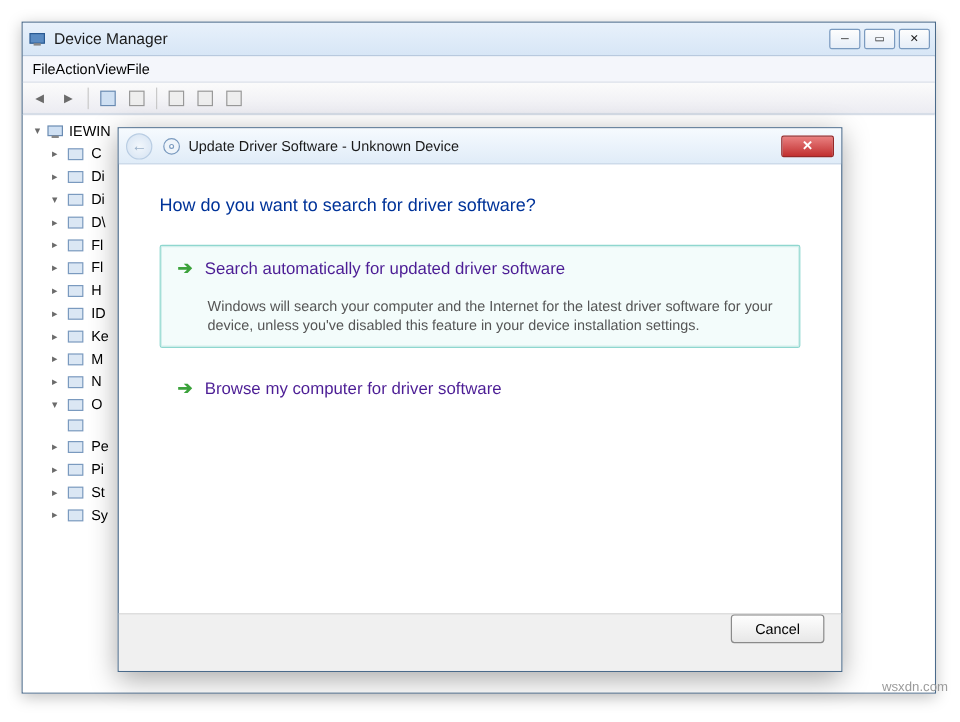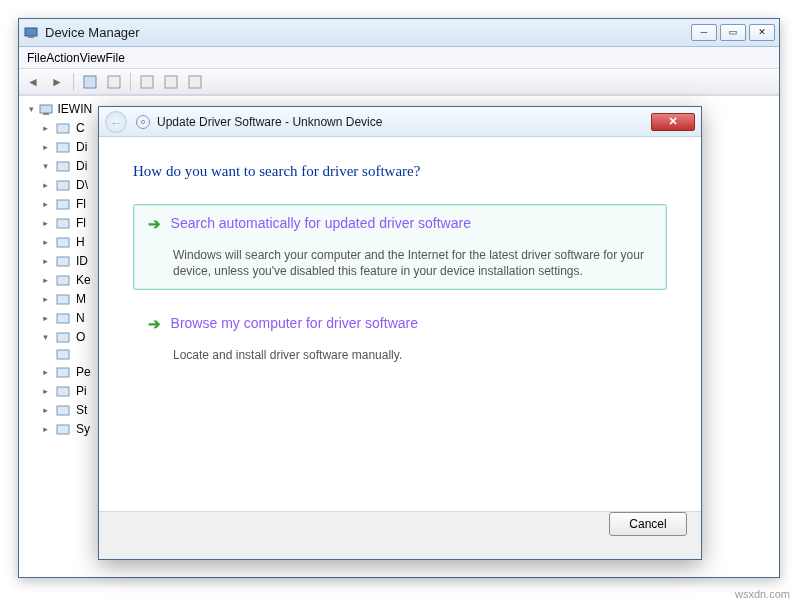--- a/index.html
+++ b/index.html
@@ -48,37 +48,37 @@
   .dlg-back { width:22px; height:22px; border-radius:50%; background:radial-gradient(#f2f7fc,#d4e2f2);
               border:1px solid #b9cde3; display:flex; align-items:center; justify-content:center;
               color:#9ab0c8; font-size:13px; margin-right:8px;}
   .dlg-t-icon { width:16px; height:16px; margin-right:6px; display:inline-block;}
   .dlg-title { font-size:12px; color:#1a1a1a; flex:1;}
   .dlg-close { width:44px; height:18px; border:1px solid #962828; border-radius:2px;
                background:linear-gradient(#e98080,#c13030); color:#fff; font-size:11px;
                display:flex; align-items:center; justify-content:center; font-weight:bold;}
 
   .dlg-body { padding:20px 34px 0 34px; }
-  .dlg-h1 { font-size:15px; color:#003399; margin:6px 0 24px 0;font-family:Liberation Serif, serif; }
+  .dlg-h1 { font-size:15px; color:#003399; margin:6px 0 24px 0; }
 
   .opt { border:1px solid transparent; padding:10px 14px; border-radius:2px; margin-bottom:14px; }
   .opt.hover { border:1px solid #8fd7cf; background:#f3fcfb; box-shadow:0 0 0 1px #d3efec inset;}
   .opt .row1 { display:flex; align-items:center; gap:10px;}
   .opt .arrow { color:#3ba23b; font-size:15px; font-weight:bold; line-height:1;}
-  .opt .title { color:#8b5cf6; font-size:14px; }
+  .opt .title { color:#4c1d95; font-size:14px; }
   .opt .desc  { color:#555; font-size:12px; margin:16px 0 0 25px; line-height:1.35;}
 
   .dlg-footer { position:absolute; left:0; right:0; bottom:0; height:48px;
                 background:#f0f0f0; border-top:1px solid #d9d9d9;
                 display:flex; align-items:flex-start; justify-content:flex-end; padding:0 14px;}
   .btn { min-width:78px; height:24px; border:1px solid #8a8a8a; border-radius:3px;
          background:linear-gradient(#fefefe,#e7e7e7); font-size:12px; text-align:center;
          line-height:22px; color:#000; }
 
-  .watermark { position:absolute; right:10px; bottom:2px; font-size:11px; color:#9b9b9b;}
+  .watermark { position:absolute; right:10px; bottom:23px; font-size:11px; color:#9b9b9b;}
 </style>
 </head>
 <body>
 
 <div class="dm-window">
   <div class="dm-titlebar">
     <span class="t-icon">
       <svg width="16" height="16">
           <rect x="2" y="3" width="12" height="8" fill="#5a8bc2" stroke="#2a5a92"></rect>
           <rect x="5" y="11" width="6" height="2" fill="#888"></rect>
@@ -324,21 +324,20 @@
         <span class="title">Search automatically for updated driver software</span>
       </div>
       <div class="desc">Windows will search your computer and the Internet for the latest driver software for your device, unless you've disabled this feature in your device installation settings.</div>
     </div>
 
     <div class="opt">
       <div class="row1">
         <span class="arrow">➔</span>
         <span class="title">Browse my computer for driver software</span>
       </div>
-      <div class="desc">Locate and install driver software manually.</div>
     </div>
   </div>
 
   <div class="dlg-footer">
     <div class="btn">Cancel</div>
   </div>
 </div>
 
 <div class="watermark">wsxdn.com</div>
 

